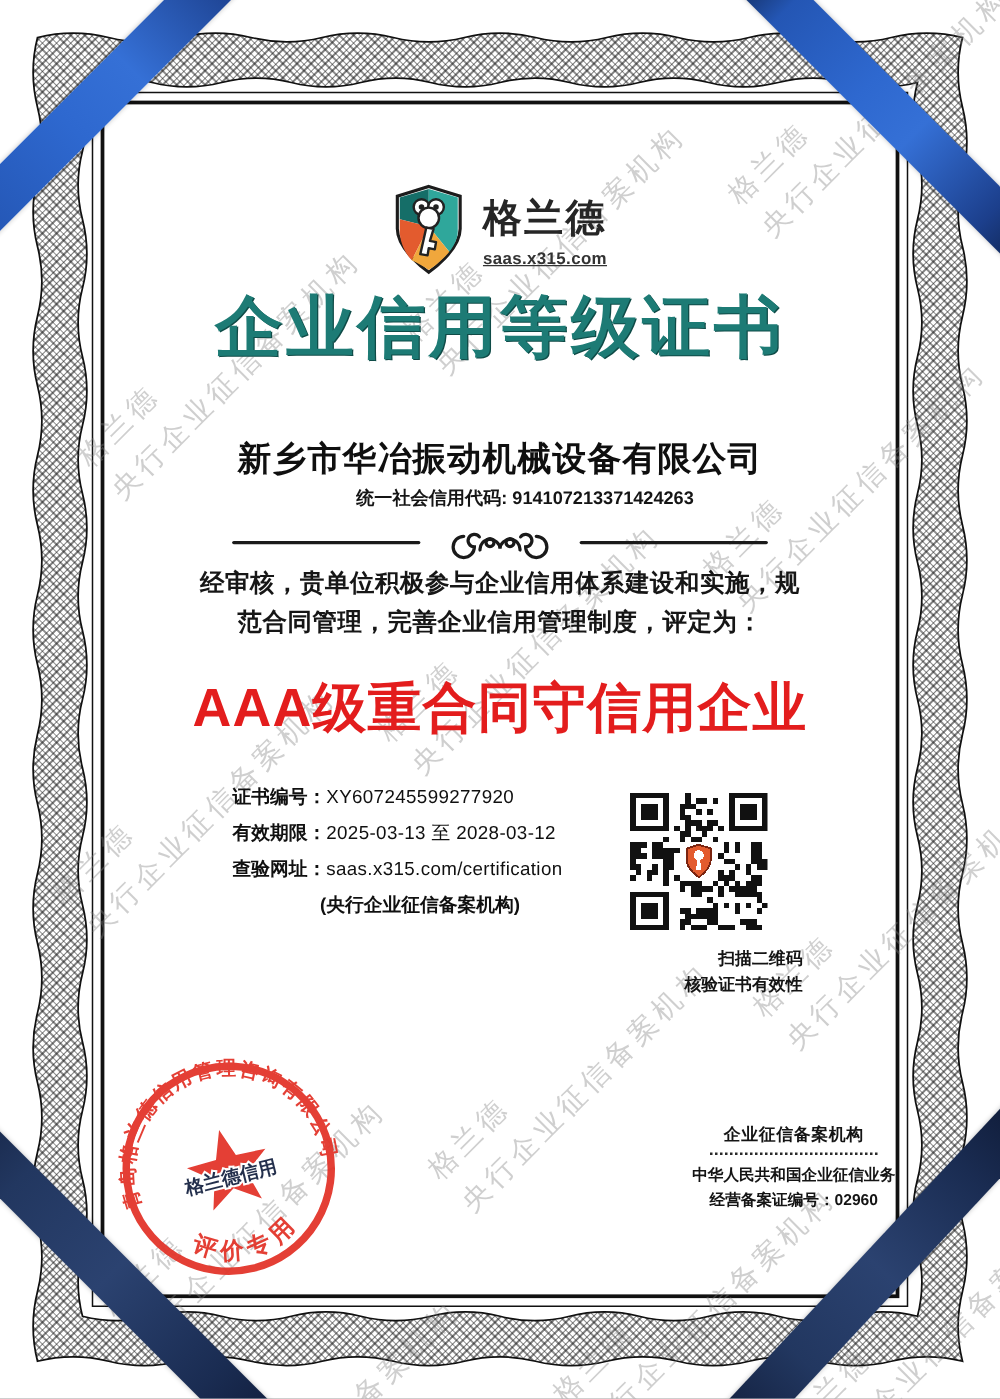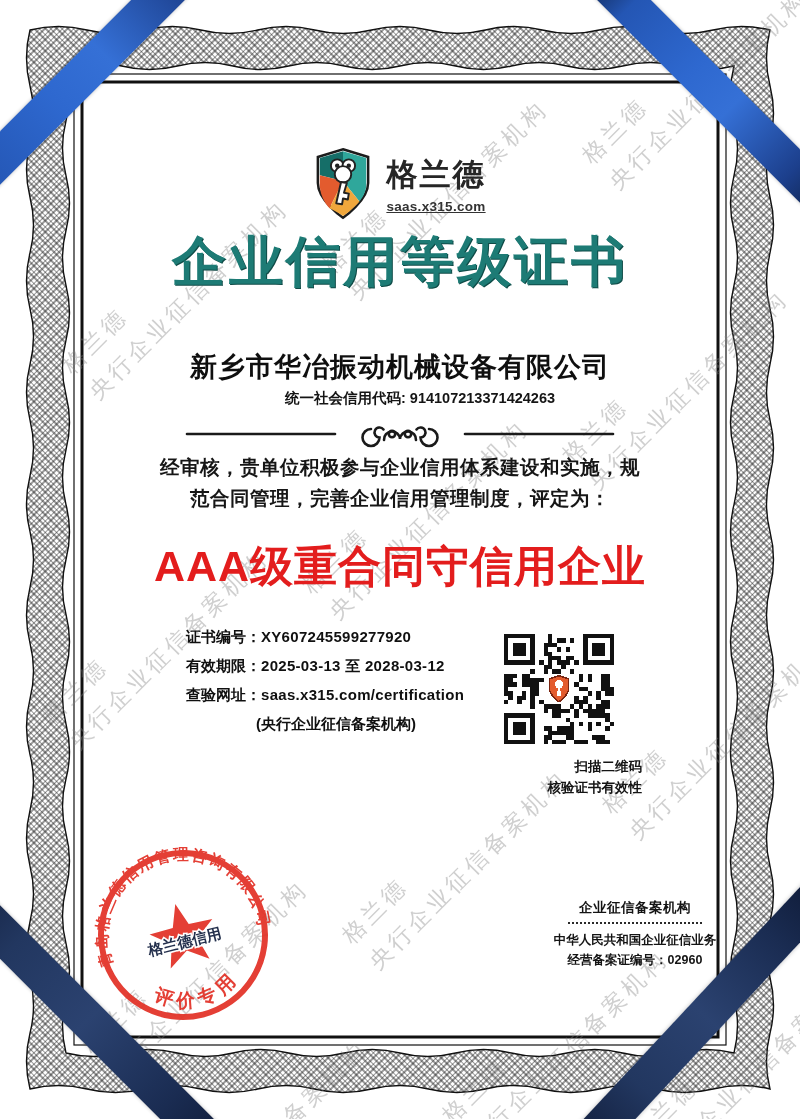--- a/index.html
+++ b/index.html
@@ -32,21 +32,21 @@
   .cert-title{top:226px;font-size:54px;font-weight:900;color:#1d7b75;letter-spacing:3px;text-shadow:1px 1px 0 #0f4b47;}
   .company-name{top:349px;font-size:27px;font-weight:800;letter-spacing:1px;color:#0f0f0f;}
   .credit-code{top:389px;font-size:14.5px;font-weight:700;color:#151515;padding-left:40px;}
   .divider-wrap{top:420px;}
   .divider-wrap svg{margin:0 auto;}
   .statement{top:452px;font-size:19.5px;font-weight:700;line-height:31px;color:#161616;letter-spacing:.5px;}
   .rating{top:538px;font-size:43px;font-weight:900;color:#e31d1d;letter-spacing:1px;}
   .details{position:absolute;left:186px;top:628px;font-size:15px;color:#101010;}
   .drow{margin-bottom:10px;white-space:nowrap;}
   .dlabel{font-weight:800;margin-top:10px;}
-  .dval{font-weight:700;letter-spacing:.3px;}
+  .dval{font-weight:400;letter-spacing:.3px;}
   .dnote{margin-top:2px;width:300px;text-align:center;font-weight:700;}
   .qr-box{position:absolute;left:504px;top:634px;width:110px;height:110px;background:#fff;}
   .qr-box svg{width:110px;height:110px;shape-rendering:crispEdges;}
   .qr-logo{position:absolute;left:44px;top:41px;width:22px;height:27px;background:#fff;
            display:flex;align-items:center;justify-content:center;border-radius:3px;}
   .qr-caption{position:absolute;left:492px;top:756px;width:150px;text-align:right;
               font-size:13.5px;font-weight:800;line-height:21px;color:#141414;}
   
   .footer-middle{position:absolute;left:240px;top:894px;width:310px;text-align:center;}
   .footer-right{position:absolute;left:552px;top:899px;width:166px;text-align:center;}

